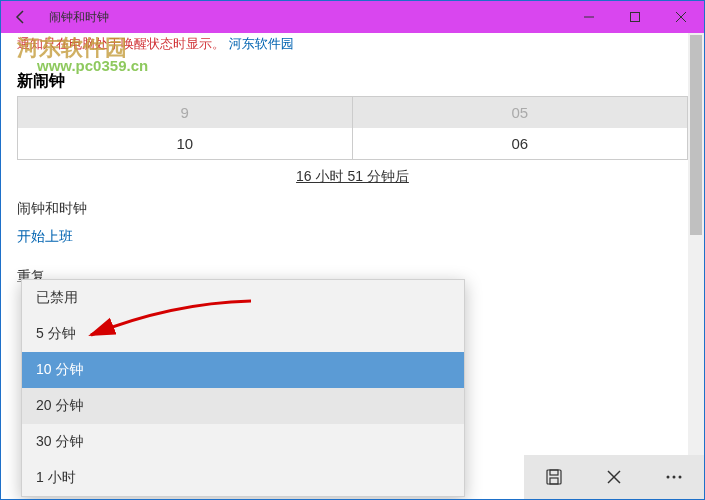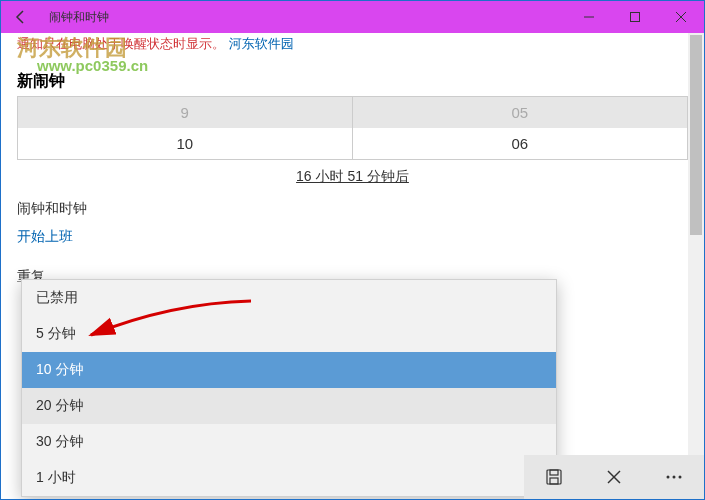--- a/index.html
+++ b/index.html
@@ -26,21 +26,21 @@
   .pcell { flex: 1; display: flex; align-items: center; justify-content: center; font-size: 15px; color: #333; border-right: 1px solid #ccc; background: #fff; }
   .pcell.dim { color: #aaa; }
   .pcol:last-child .pcell { border-right: none; text-align: center; }
   .picker .prow1 { height: 22px; background: #e6e6e6; }
   
   .countdown { text-align: center; font-size: 14px; color: #333; margin: 8px 0 14px 0; text-decoration: underline; }
   
   .label { font-size: 14px; color: #333; margin-top: 14px; }
   .namelink { color: #0063b1; font-size: 14px; margin-top: 10px; cursor: pointer; }
   
-  .dropdown { position: absolute; left: 20px; top: 278px; width: 536px; background: #c4b5fd; box-shadow: 0 4px 16px rgba(0,0,0,0.25); border: 1px solid #d0d0d0; }
+  .dropdown { position: absolute; left: 20px; top: 278px; width: 444px; background: #c4b5fd; box-shadow: 0 4px 16px rgba(0,0,0,0.25); border: 1px solid #d0d0d0; }
   .dropdown .item { height: 36px; padding: 0 14px; display: flex; align-items: center; font-size: 14px; color: #333; cursor: pointer; background: #f2f2f2; }
   .dropdown .item.sel { background: #5b9bd5; color: #fff; }
   .dropdown .item.alt { background: #e6e6e6; }
   
   .arrow { position: absolute; left: 80px; top: 292px; pointer-events: none; }
   
   .bottombar { position: absolute; bottom: 0; right: 0; height: 44px; width: 180px; background: #e6e6e6; display: flex; align-items: center; justify-content: space-around; }
   .bbtn { width: 40px; height: 40px; display: flex; align-items: center; justify-content: center; cursor: pointer; color: #333; }
   
   .scrollbar { position: absolute; right: 0; top: 32px; bottom: 44px; width: 16px; background: #f0f0f0; }

